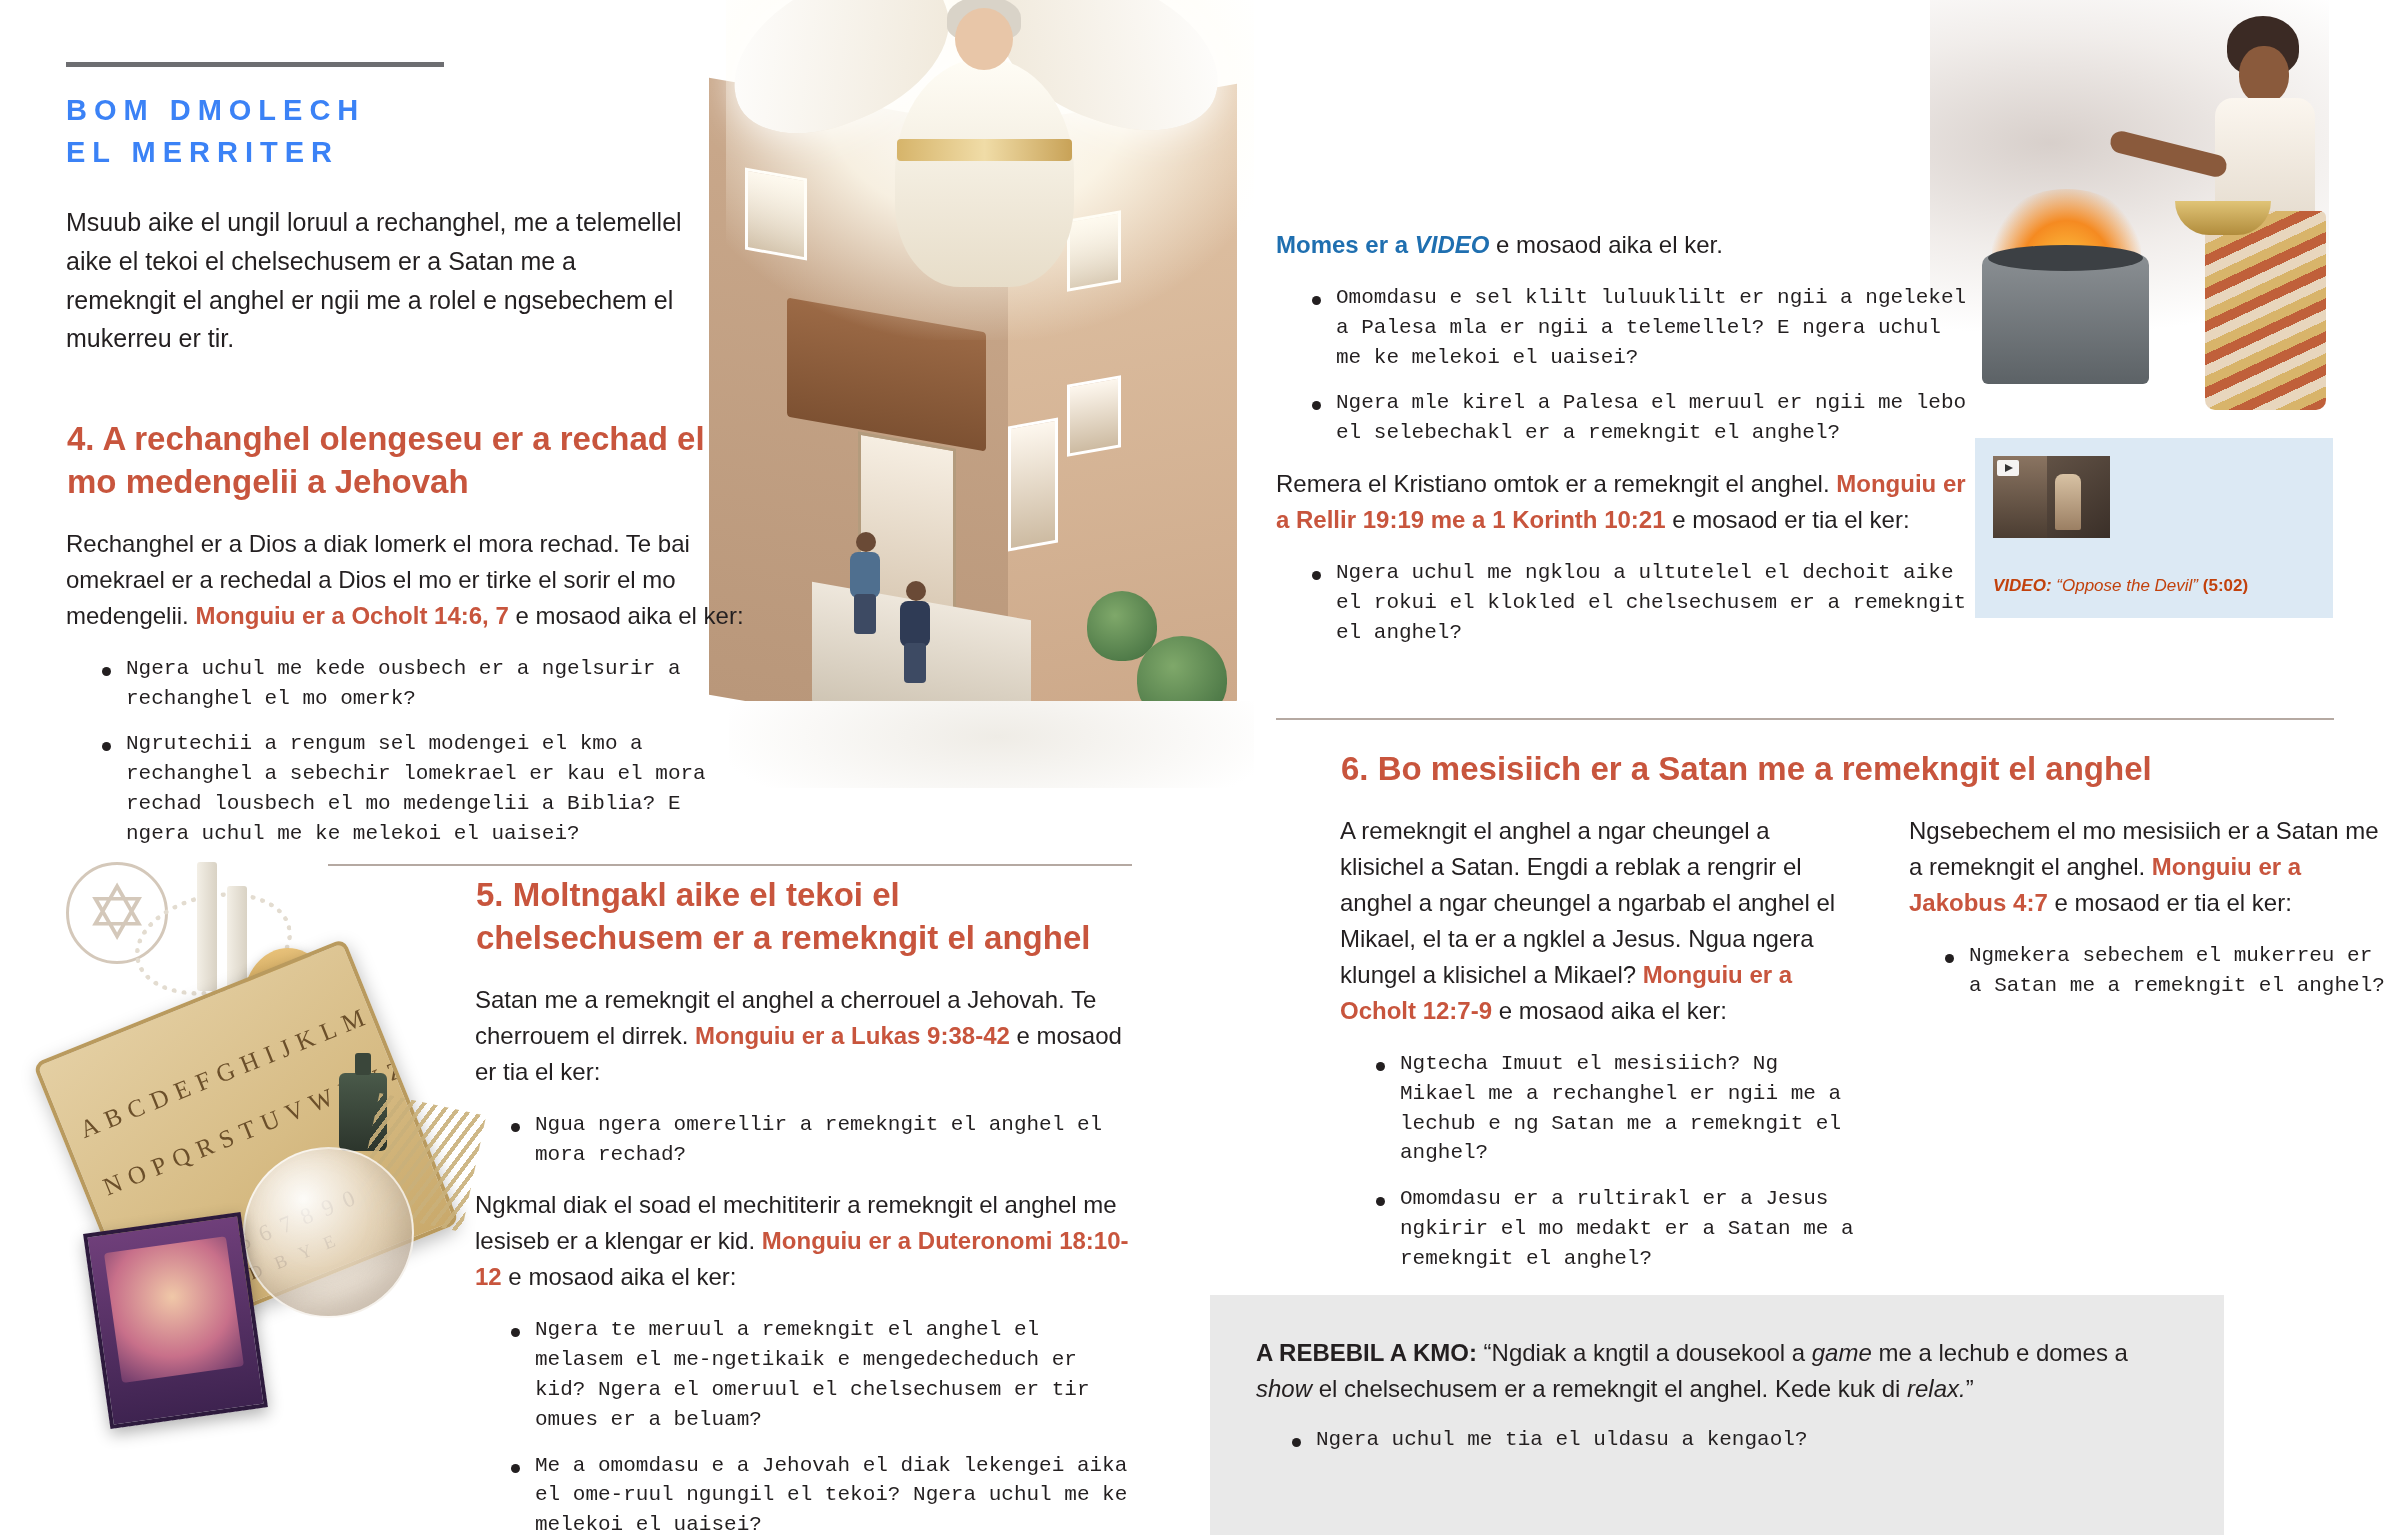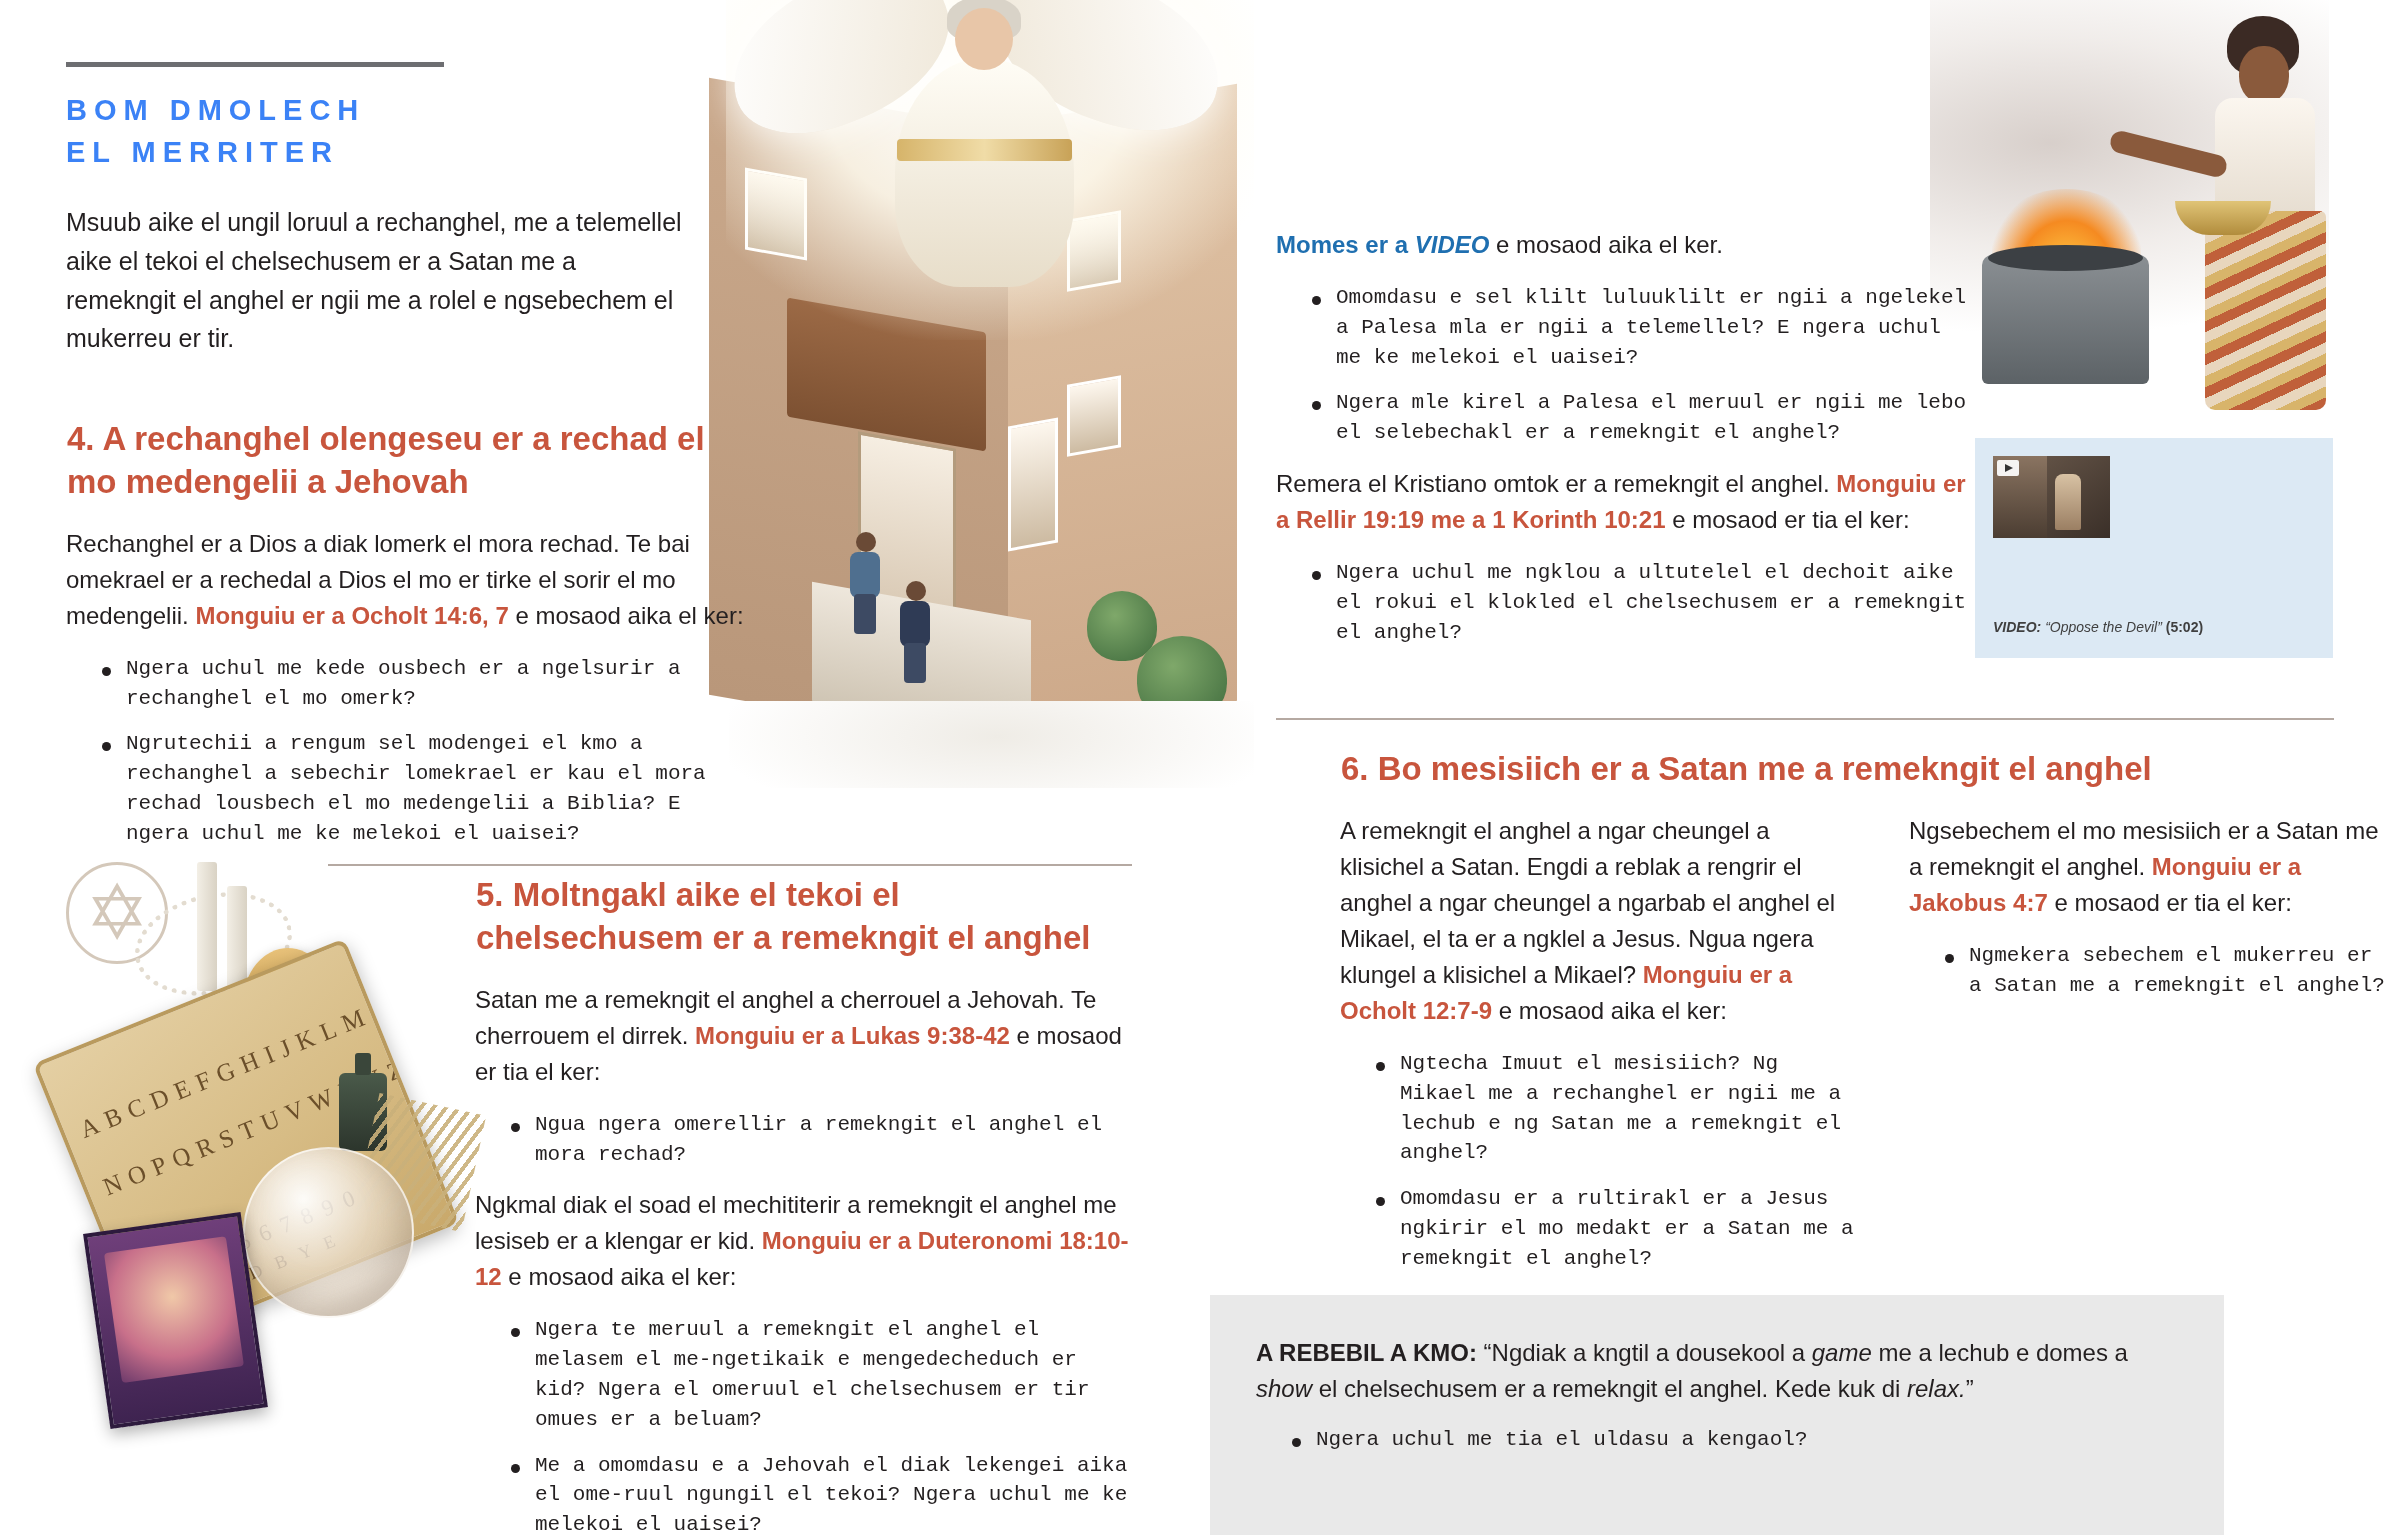--- a/index.html
+++ b/index.html
@@ -524,24 +524,24 @@
   }
   .play-badge::after {
     content: "";
     position: absolute;
     left: 8px; top: 4px;
     border-left: 8px solid #333;
     border-top: 4px solid transparent;
     border-bottom: 4px solid transparent;
   }
   .video-caption {
-    font-size: 14px;
+    font-size: 17px;
     line-height: 1.4;
-    color: #404040;
-    margin-top: 80px;
+    color: #c2410c;
+    margin-top: 36px;
   }
   .video-caption .vlabel {
     font-weight: 700;
     font-style: italic;
   }
   .video-caption .vtitle { font-style: italic; }
   .video-caption .vtime { font-weight: 700; font-style: normal; }
 
   .momes-link { color: #1f6fb0; font-weight: 700; }
   .momes-link em { font-style: italic; }

